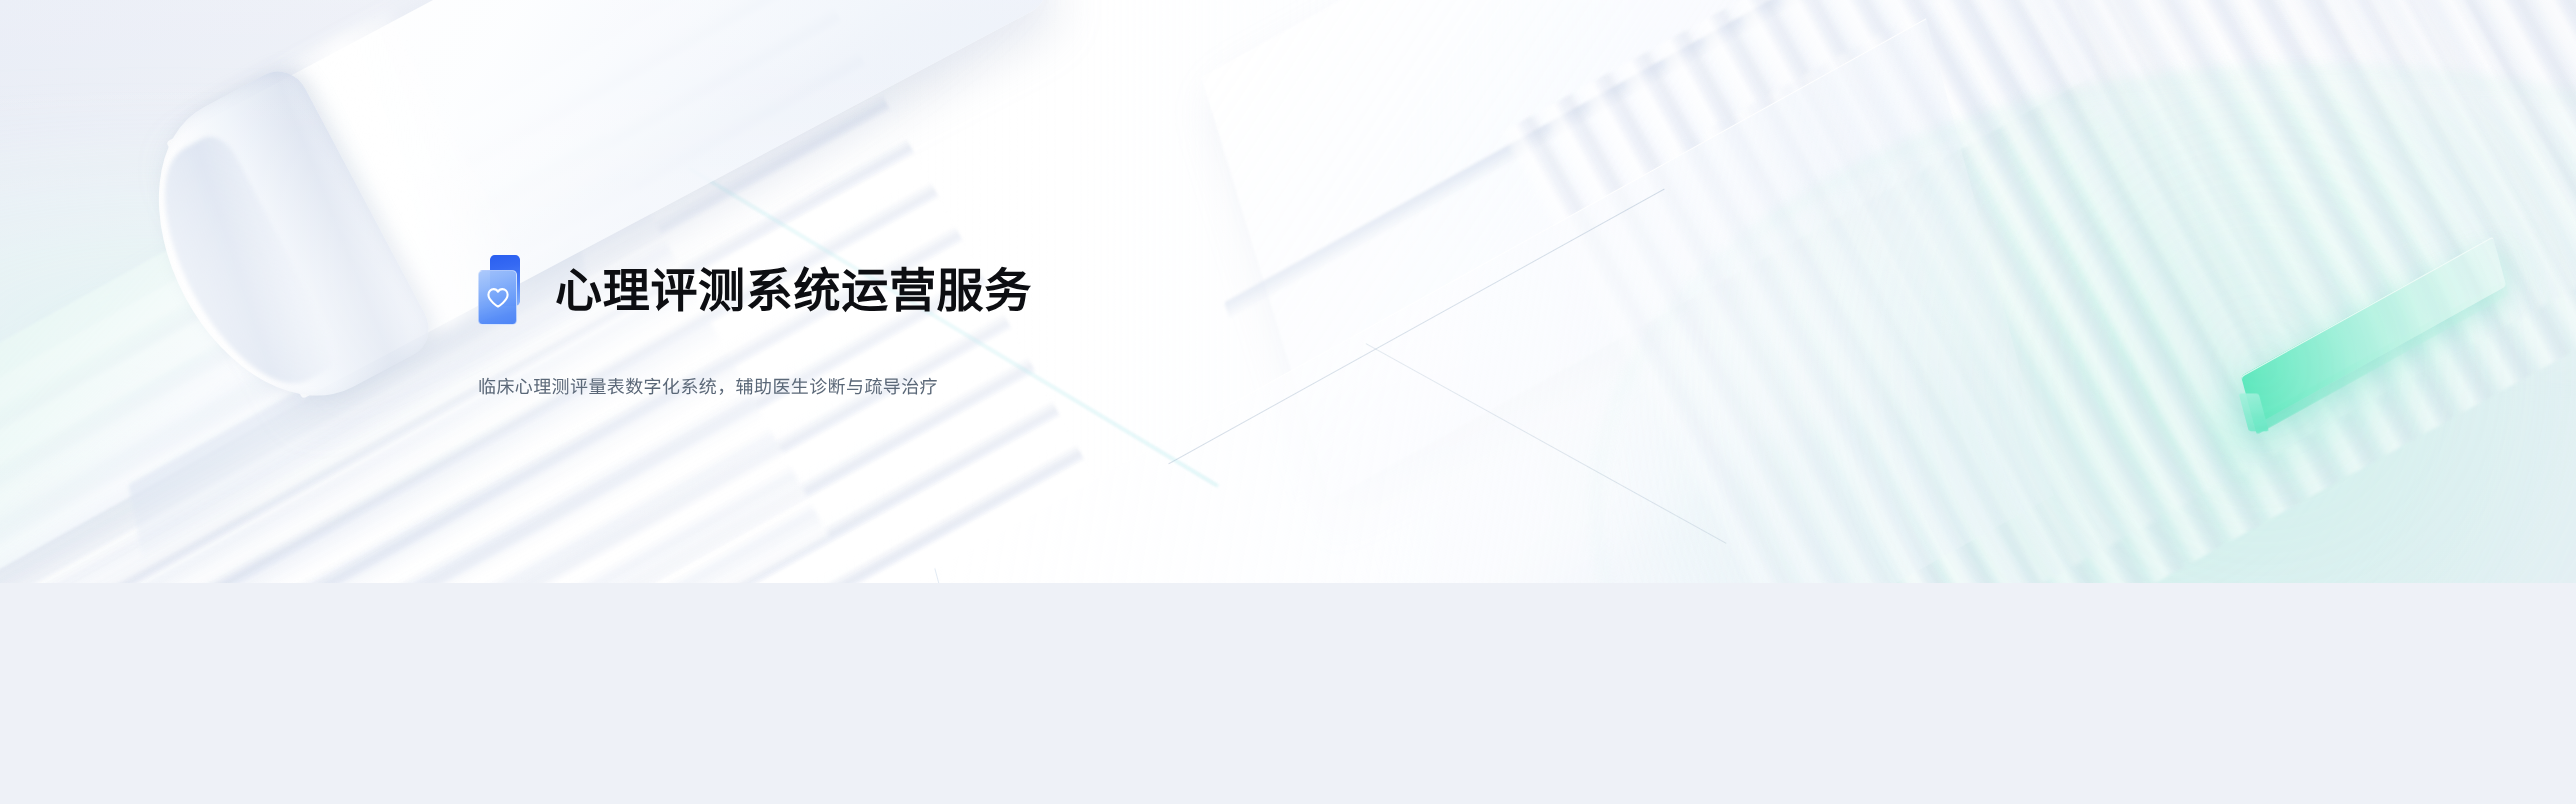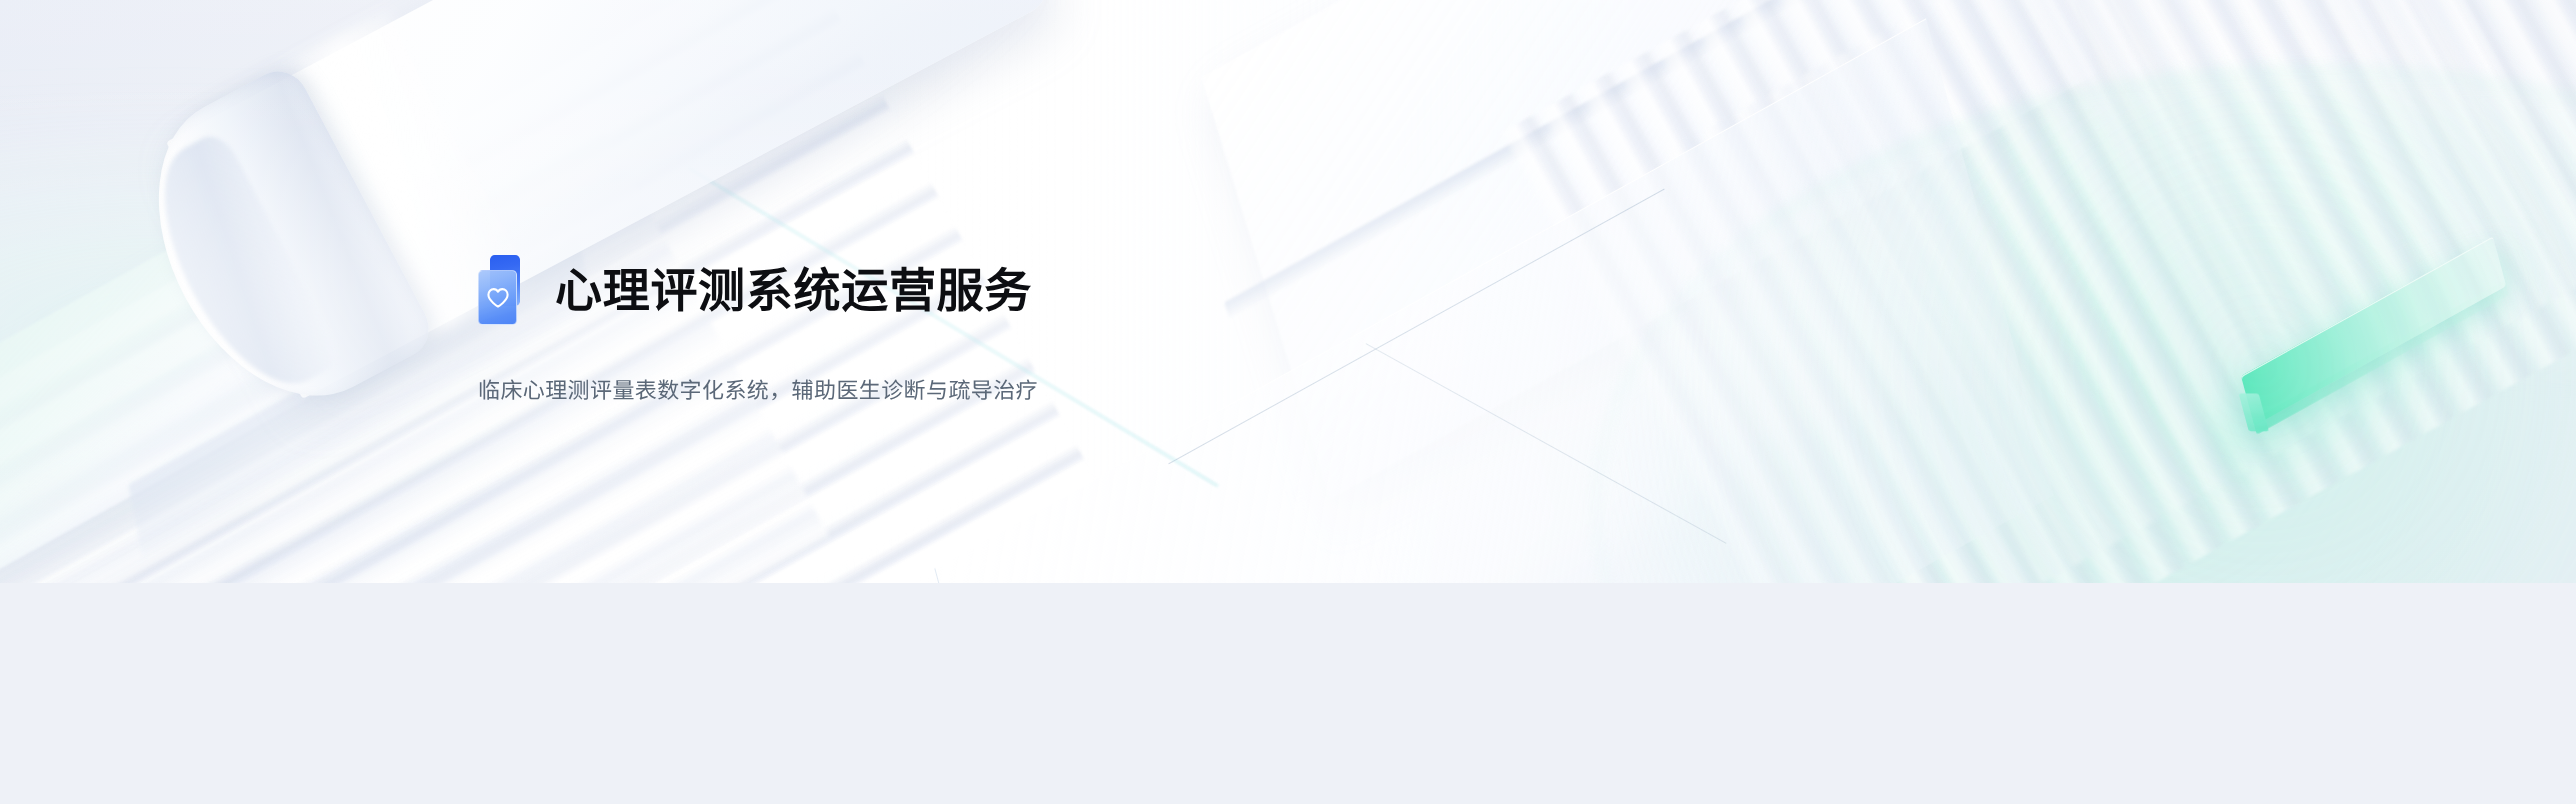--- a/index.html
+++ b/index.html
@@ -518,21 +518,21 @@
     letter-spacing: 0.7px;
     color: #0d0e12;
     white-space: nowrap;
   }
 
   .subtitle {
     margin-top: 42px;
   }
   .subtitle p {
     margin: 0 0 8px 0;
-    font-size: 22px;
+    font-size: 18px;
     line-height: 1.62;
     letter-spacing: 0.4px;
     color: #5b6878;
     white-space: nowrap;
   }
   .subtitle p:last-child { margin-bottom: 0; }
 </style>
 </head>
 <body>
 

